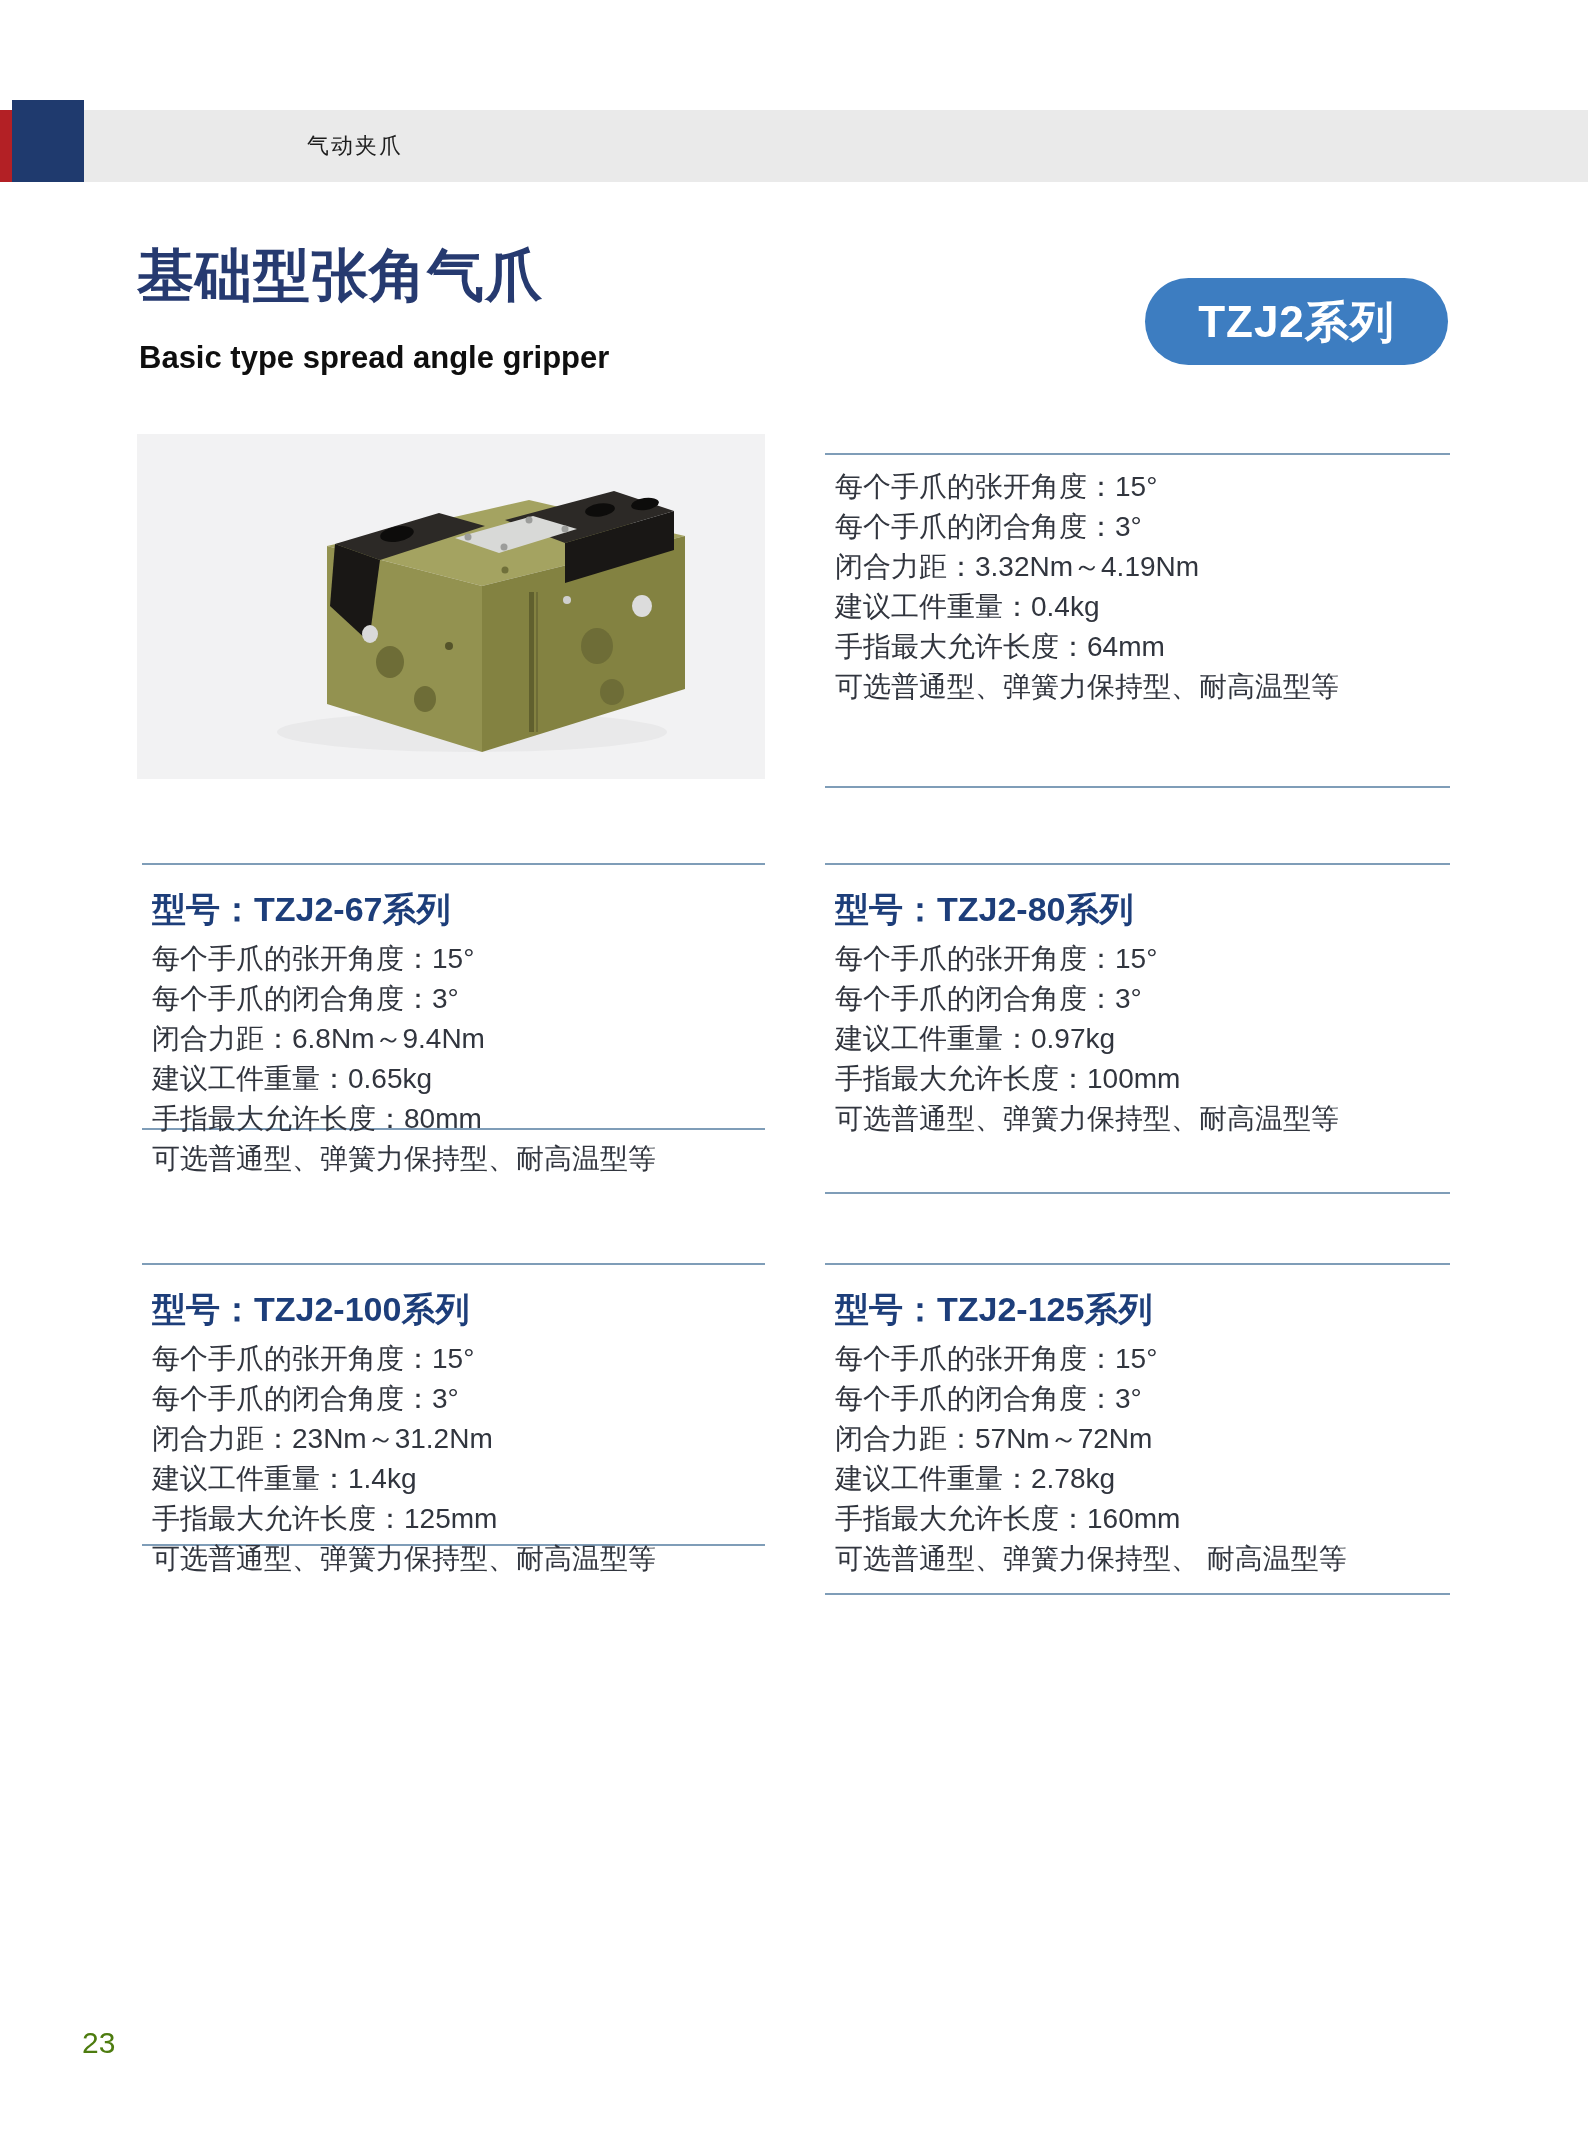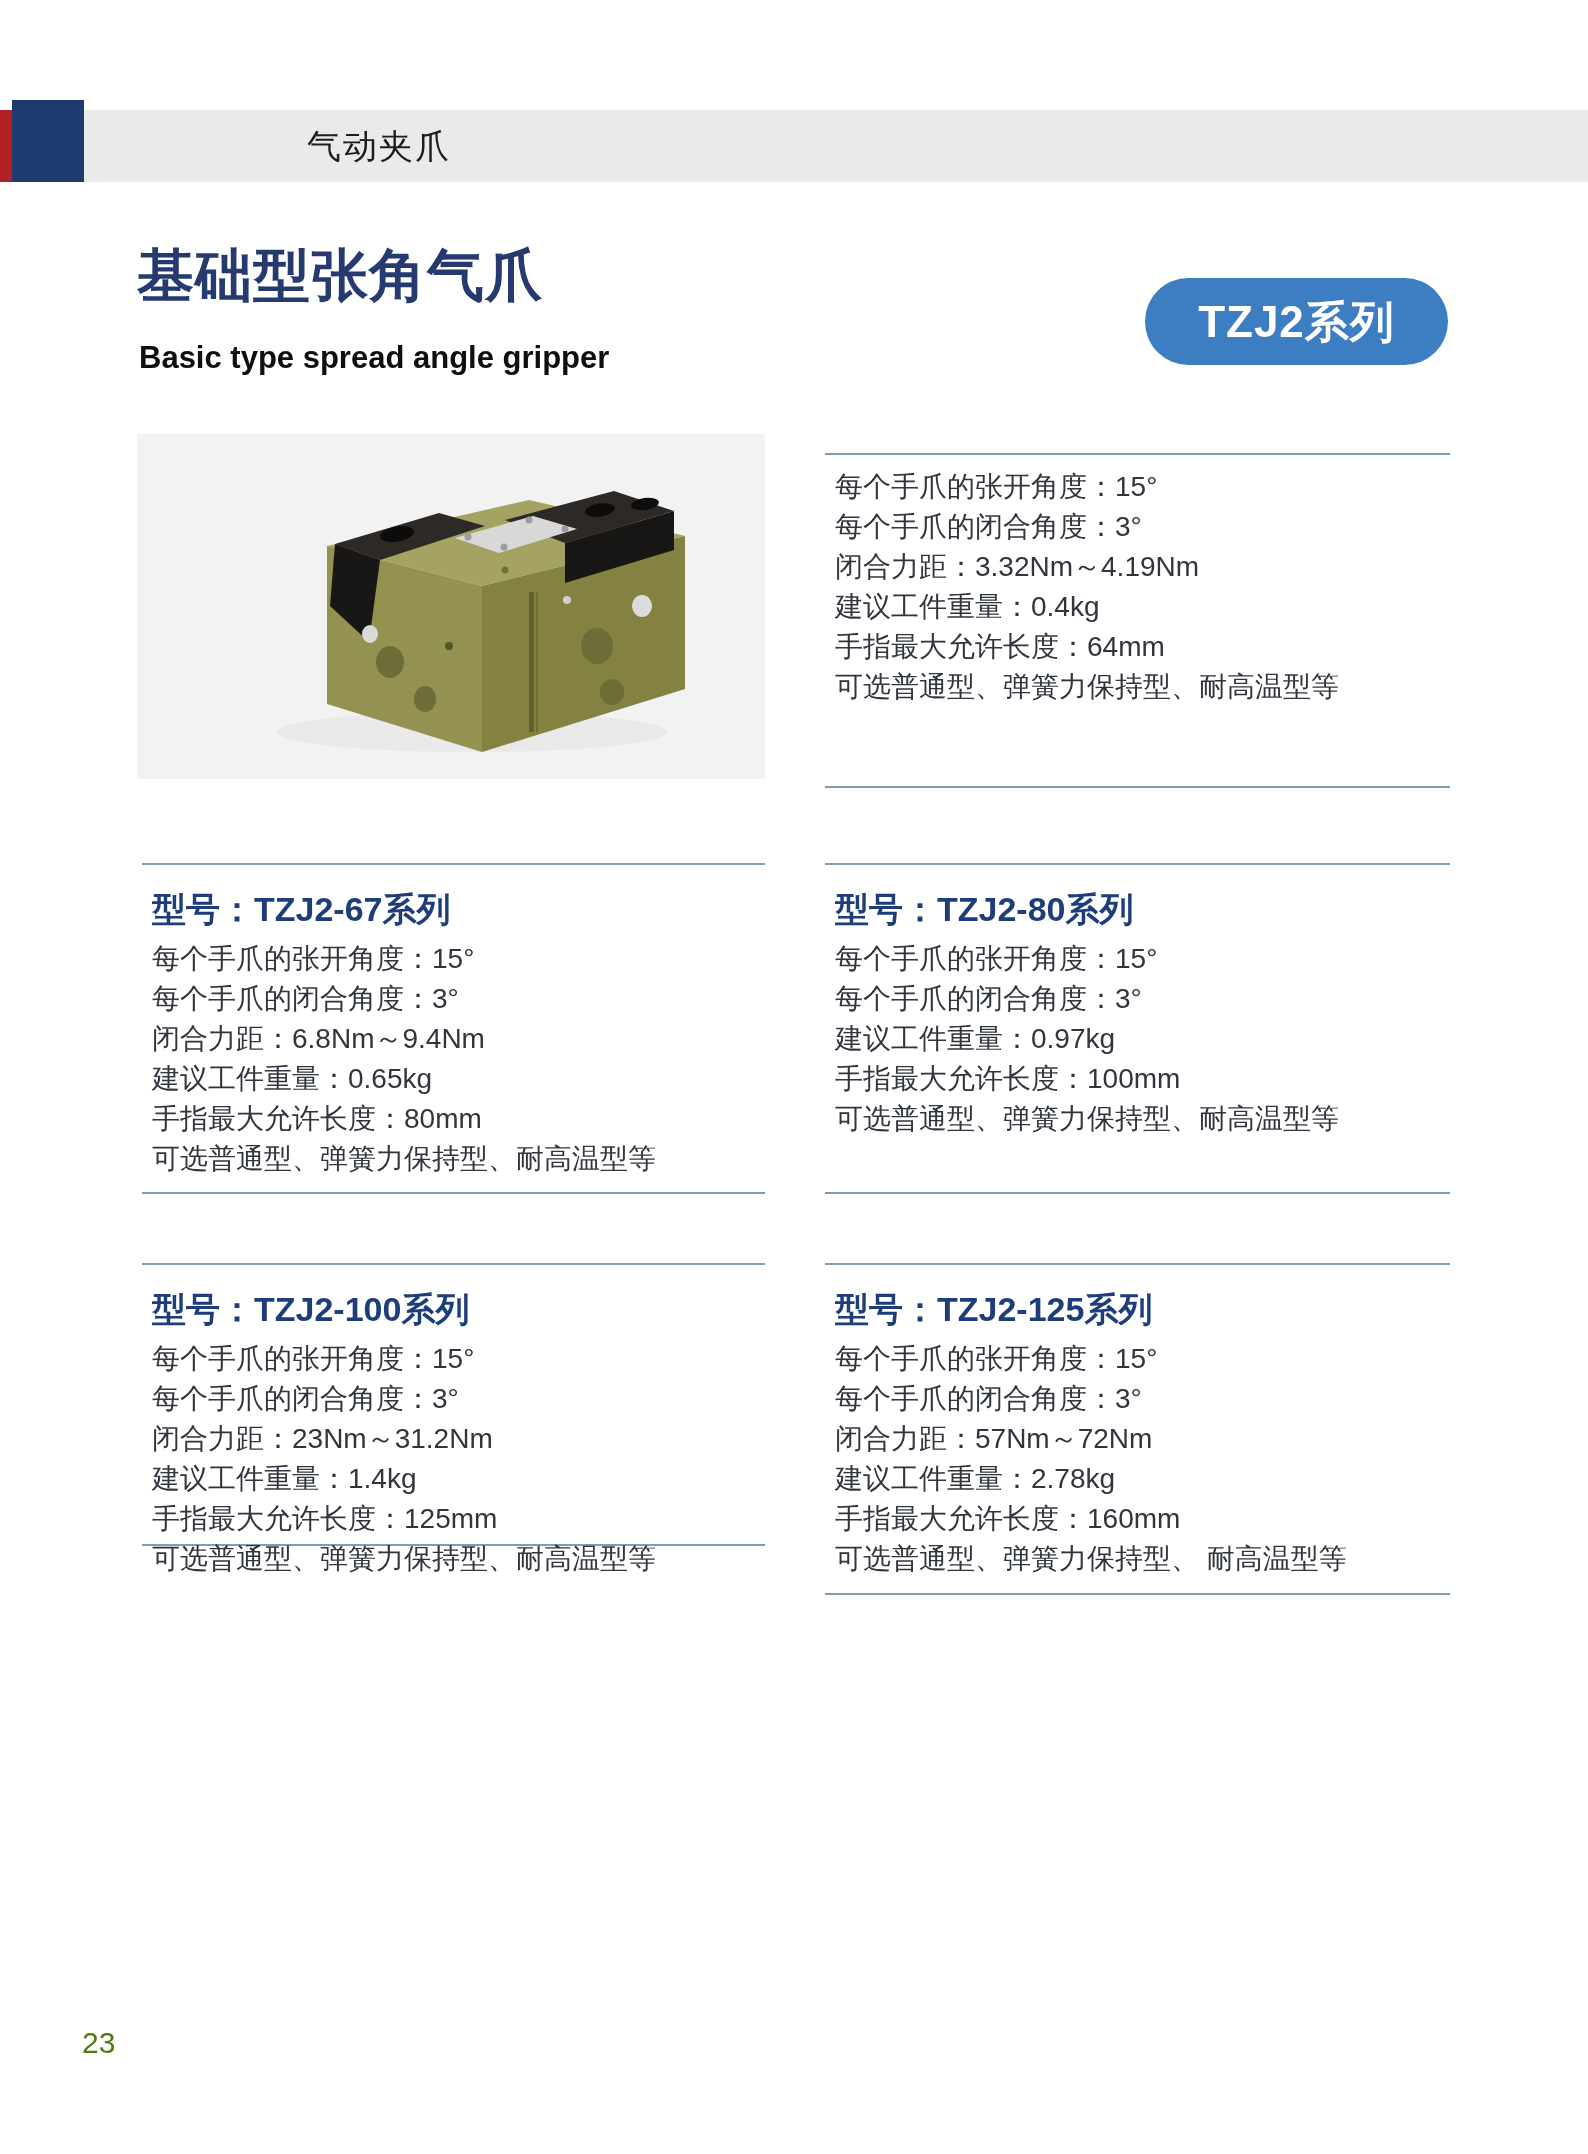--- a/index.html
+++ b/index.html
@@ -15,21 +15,21 @@
   .header-bar {
     position: absolute;
     left: 0; top: 110px;
     width: 100%; height: 72px;
     background: var(--header-gray, #eaeaea);
   }
   .header-category {
     position: absolute;
     left: 307px; top: 0;
     height: 72px; line-height: 72px;
-    font-size: 34px; font-weight: 500;
+    font-size: 22px; font-weight: 500;
     color: #1d1d1d;
     letter-spacing: 2px;
   }
   .accent-red {
     position: absolute;
     left: 0; top: 110px;
     width: 12px; height: 72px;
     background: var(--accent-red, #b32025);
   }
   .accent-navy {
@@ -86,21 +86,21 @@
     line-height: 40px;
     color: var(--block-title-blue, #1d3e7a);
   }
   .spec-line {
     margin: 0;
     font-size: 28px; font-weight: 400;
     line-height: 40px;
     color: var(--body-text, #31353e);
   }
   .b56  { left: 825px; top: 453px;  width: 625px; height: 335px; }
-  .b67  { left: 142px; top: 863px;  width: 623px; height: 331px; }
+  .b67  { left: 142px; top: 863px;  width: 623px; height: 267px; }
   .b80  { left: 825px; top: 863px;  width: 625px; height: 331px; }
   .b100 { left: 142px; top: 1263px; width: 623px; height: 283px; }
   .b125 { left: 825px; top: 1263px; width: 625px; height: 332px; }
   
   .page-number {
     position: absolute;
     left: 82px; top: 2026px;
     font-size: 30px; color: #4d7c0f;
   }
 </style>

